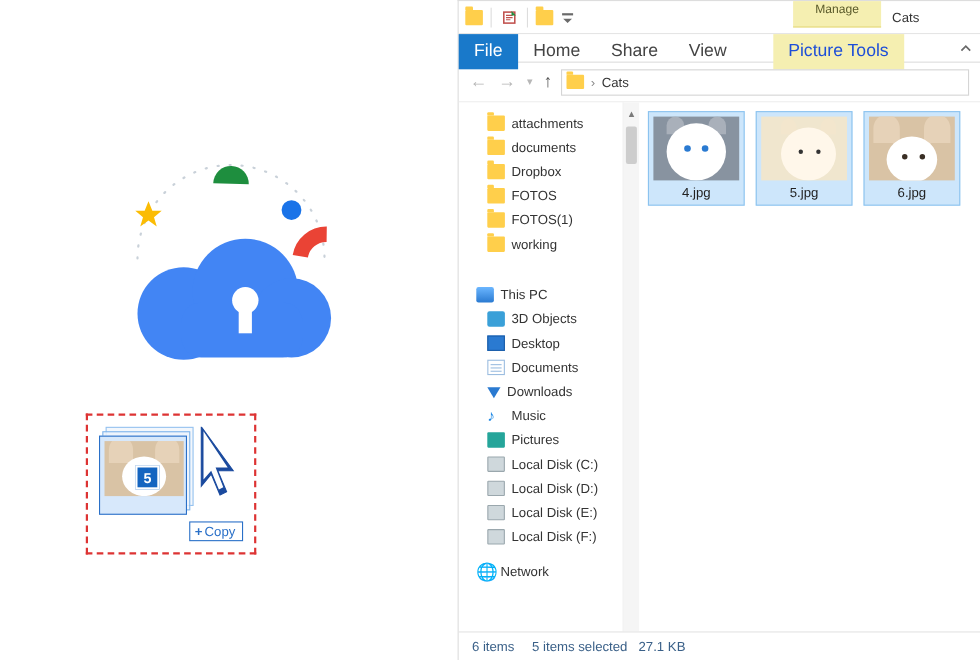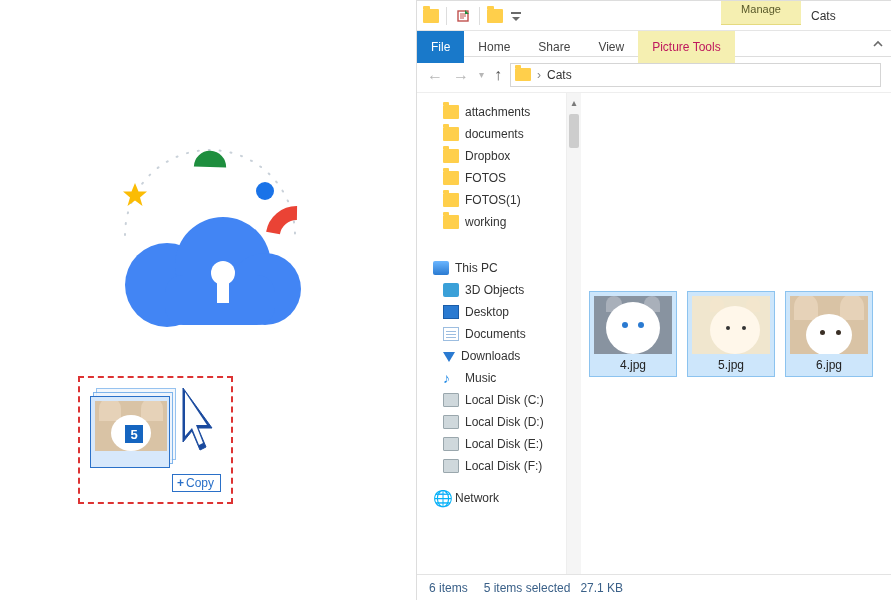--- a/index.html
+++ b/index.html
@@ -37,23 +37,23 @@
   .tb-qat .folder-icon { width: 16px; height: 14px; background: #ffcf4b; border-radius: 1px; position: relative; }
   .tb-qat .folder-icon::before { content:""; position:absolute; top:-3px; left:0; width:7px; height:3px; background:#ffcf4b; border-radius:1px 1px 0 0; }
   .tb-qat .sep { width:1px; height:18px; background:#ddd; margin:0 3px; }
   .tb-qat .qat-btn { width:18px; height:18px; display:flex; align-items:center; justify-content:center; color:#555; }
   .tb-qat .qat-btn svg { width:14px; height:14px; }
   .tb-manage { margin-left: 196px; width: 80px; height: 24px; margin-top:-6px; background: #f5efb1; color: #5a5a2a; font-size: 11px; display: flex; align-items: flex-start; justify-content: center; padding-top: 2px; border-bottom: 1px solid #e5da7f; }
   .tb-title { margin-left: 10px; font-size: 12px; color: #333; }
 
   
   .ribbon { height: 26px; display: flex; align-items: stretch; border-bottom: 1px solid #ddd; }
-  .ribbon .tab { padding: 16px 14px; display: flex; align-items: center; font-size: 12px; color: #444; }
+  .ribbon .tab { padding: 16px 14px; display: flex; align-items: center; font-size: 16px; color: #444; }
   .ribbon .tab.file { background: #1979ca; color: #fff; }
-  .ribbon .tab.context { background: #f5efb1; color: #be185d; }
+  .ribbon .tab.context { background: #f5efb1; color: #1d4ed8; margin-left: 28px; }
   .ribbon .chev { margin-left: auto; width: 26px; display:flex; align-items:center; justify-content:center; color:#6a6a6a; }
 
   
   .navrow { height: 36px; display: flex; align-items: center; gap: 8px; padding: 0 10px; border-bottom: 1px solid #eee; }
   .nav-arrows { display: flex; align-items: center; gap: 10px; color: #b7b7b7; }
   .nav-arrows span { font-size: 16px; line-height: 1; }
   .nav-arrows .up { color:#555; }
   .addr { flex: 1; height: 24px; border: 1px solid #d5d5d5; display: flex; align-items: center; padding-left: 4px; gap: 6px; }
   .addr .folder-icon { width: 16px; height: 13px; background: #ffcf4b; border-radius: 1px; position: relative; }
   .addr .folder-icon::before { content:""; position:absolute; top:-3px; left:0; width:6px; height:3px; background:#ffcf4b; border-radius:1px 1px 0 0; }
@@ -81,21 +81,21 @@
   .ico.vids { background:#333; border-radius:1px; position:relative; }
   .ico.vids::before, .ico.vids::after { content:""; position:absolute; top:2px; bottom:2px; width:2px; background:repeating-linear-gradient(#fff 0 1px, transparent 1px 2px); }
   .ico.vids::before { left:1px; } .ico.vids::after { right:1px; }
   .ico.disk { background:#cfd8dc; border:1px solid #9aa7ad; border-radius:1px; }
   .ico.net { color:#1e88e5; font-size:16px; line-height:1; }
 
   .scrollhint { width: 14px; background: #f5f5f5; display:flex; flex-direction:column; align-items:center; padding-top:4px; gap:4px; }
   .scrollhint .sarrow { font-size:10px; color:#7a7a7a; }
   .scrollhint .sthumb { width:10px; height:34px; background:#cdcdcd; border-radius:2px; margin-top:2px; }
 
-  .content { flex: 1; padding: 8px; display: flex; align-items: center; gap: 10px; }
+  .content { flex: 1; padding: 8px; display: flex; align-items: flex-start; gap: 10px; }
   .fileitem { width: 88px; display: flex; flex-direction: column; align-items: center; padding: 4px; border: 1px solid transparent; }
   .fileitem.selected { background: #cde6fb; border-color: #8cc3ef; }
   .fileitem .thumb { width: 78px; height: 58px; background: #bcd3e7; position: relative; overflow: hidden; }
   .fileitem .thumb .ear   { position:absolute; background:#e6d2b8; border-radius:50% 50% 0 0; }
   .fileitem .thumb .face  { position:absolute; background:#fff; border-radius:50%; }
   .fileitem .thumb .eye   { position:absolute; width:6px; height:6px; background:#2a7ad1; border-radius:50%; }
   
   .thumb.cat4 { background:#8893a0; }
   .thumb.cat4 .face { left:12px; top:6px; width:54px; height:52px; }
   .thumb.cat4 .ear.l { left:12px; top:0; width:16px; height:16px; background:#a9b0ba; }
@@ -278,20 +278,24 @@
         </div>
         <div class="item">
           <span class="ico down"></span>
           <span>Downloads</span>
         </div>
         <div class="item">
           <span class="ico music">♪</span>
           <span>Music</span>
         </div>
         <div class="item">
+          <span class="ico pics"></span>
+          <span>Pictures</span>
+        </div>
+        <div class="item">
           <span class="ico disk"></span>
           <span>Local Disk (C:)</span>
         </div>
         <div class="item">
           <span class="ico disk"></span>
           <span>Local Disk (D:)</span>
         </div>
         <div class="item">
           <span class="ico disk"></span>
           <span>Local Disk (E:)</span>

